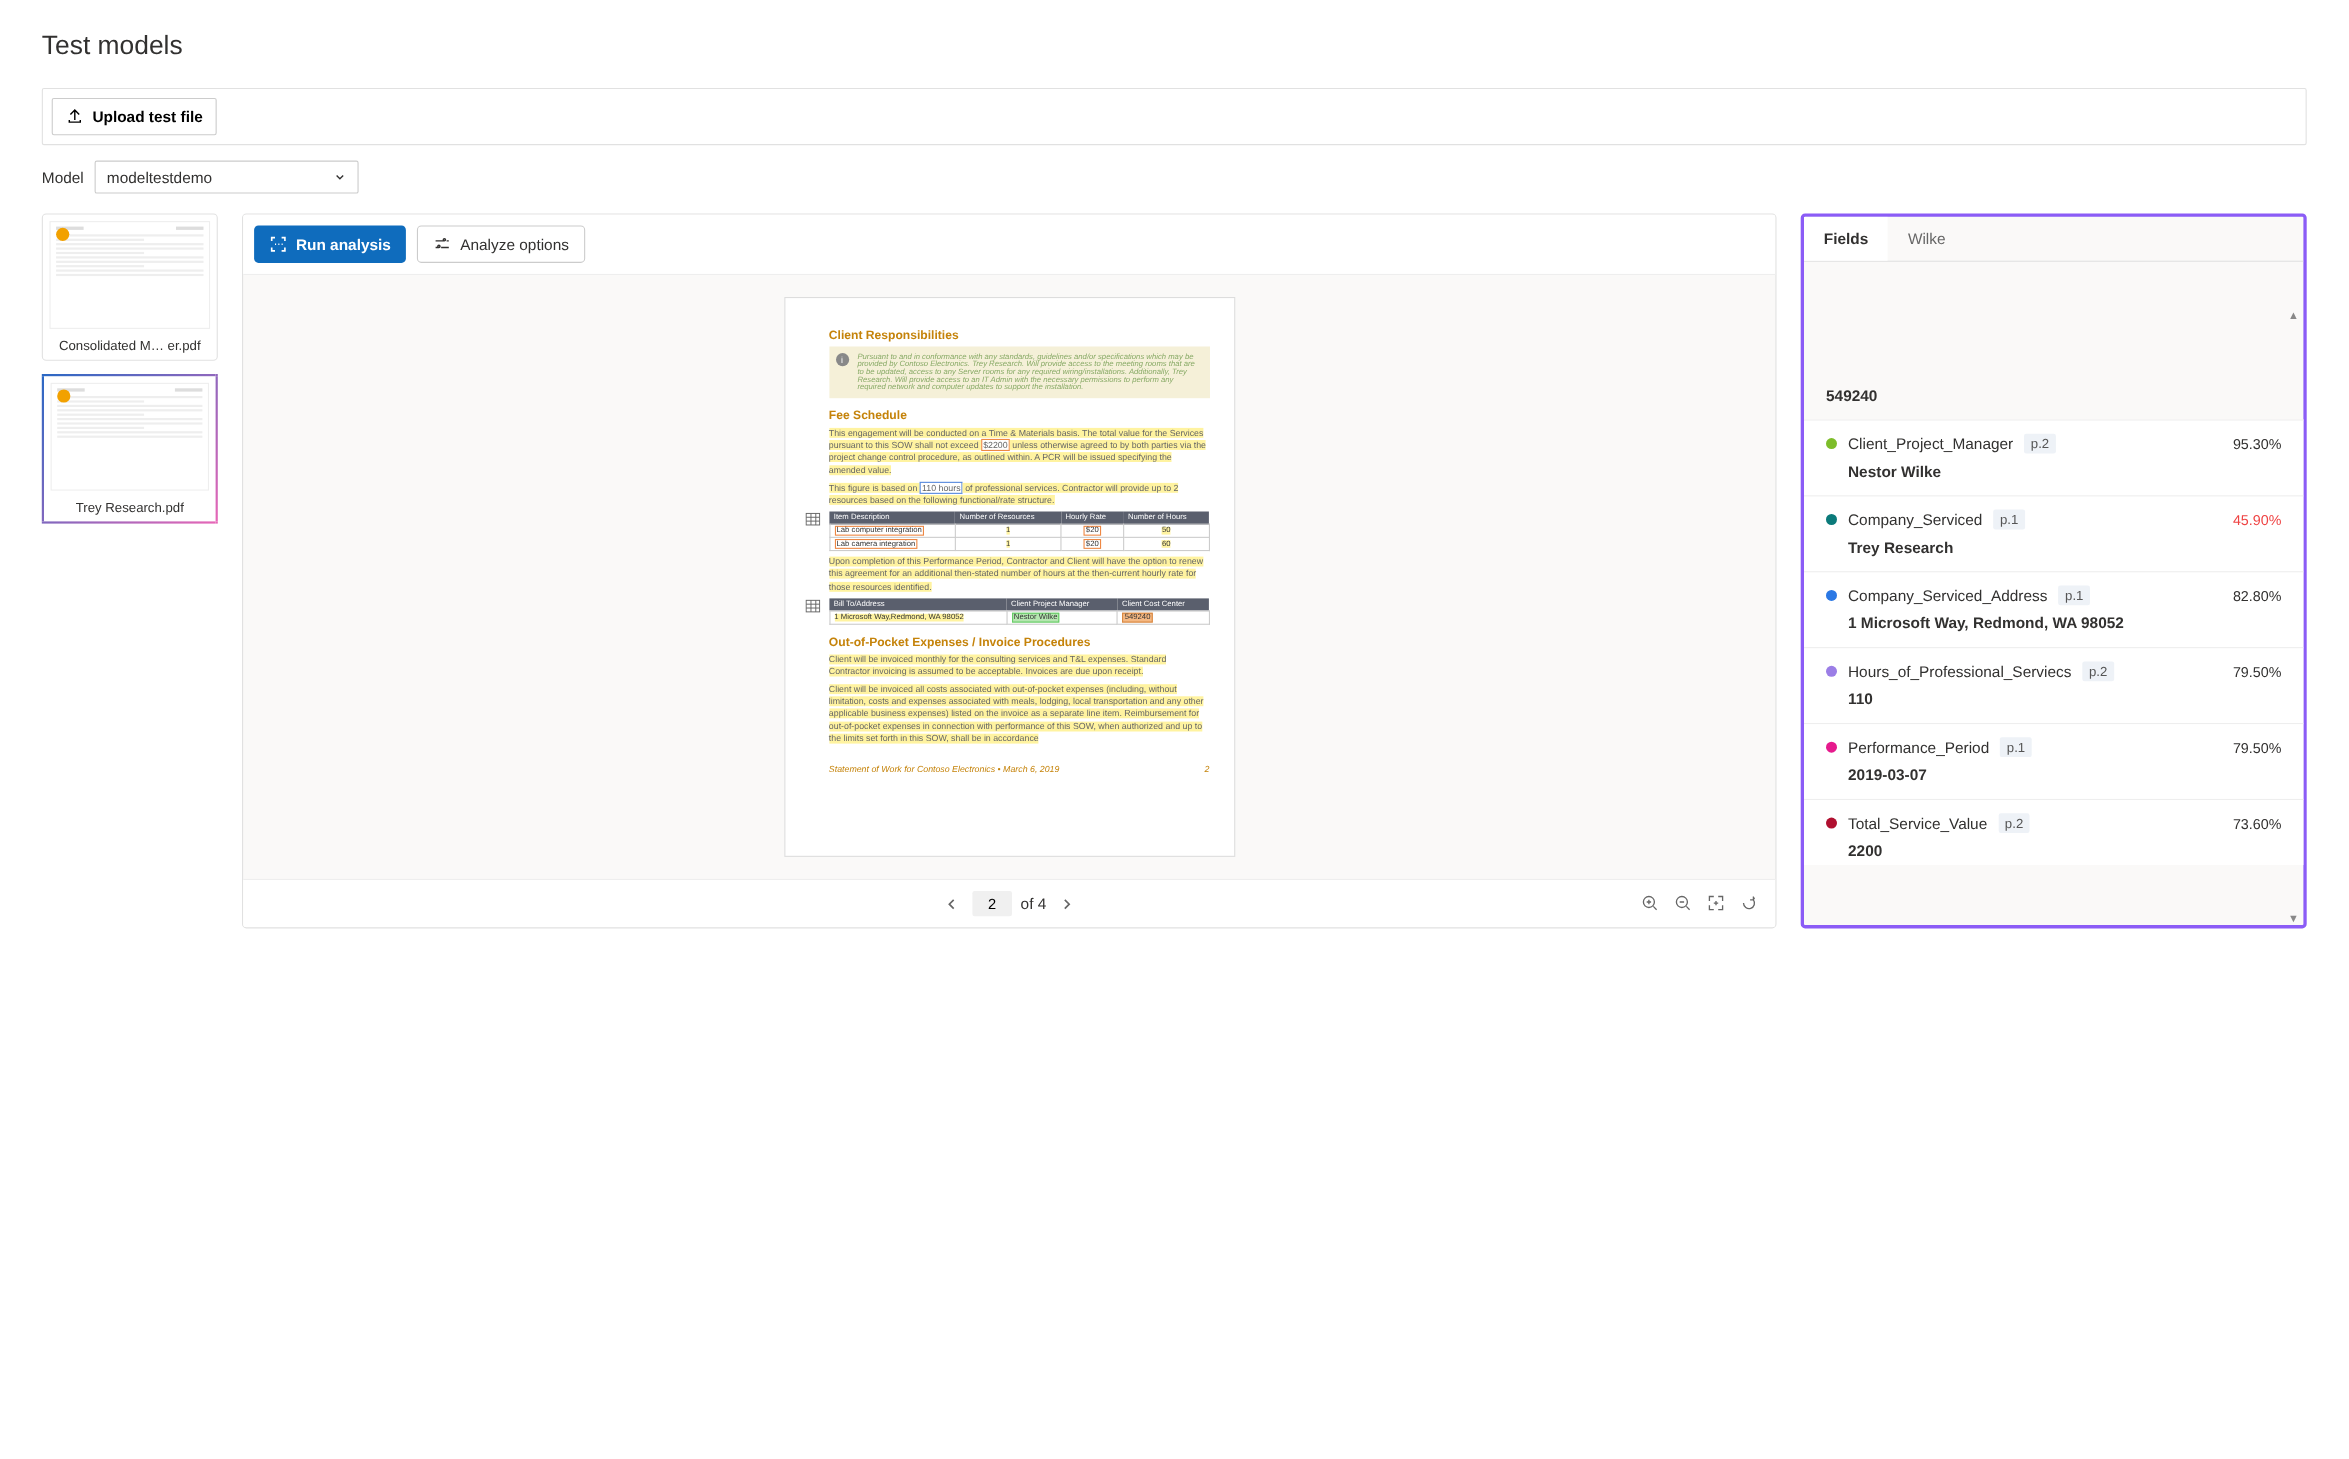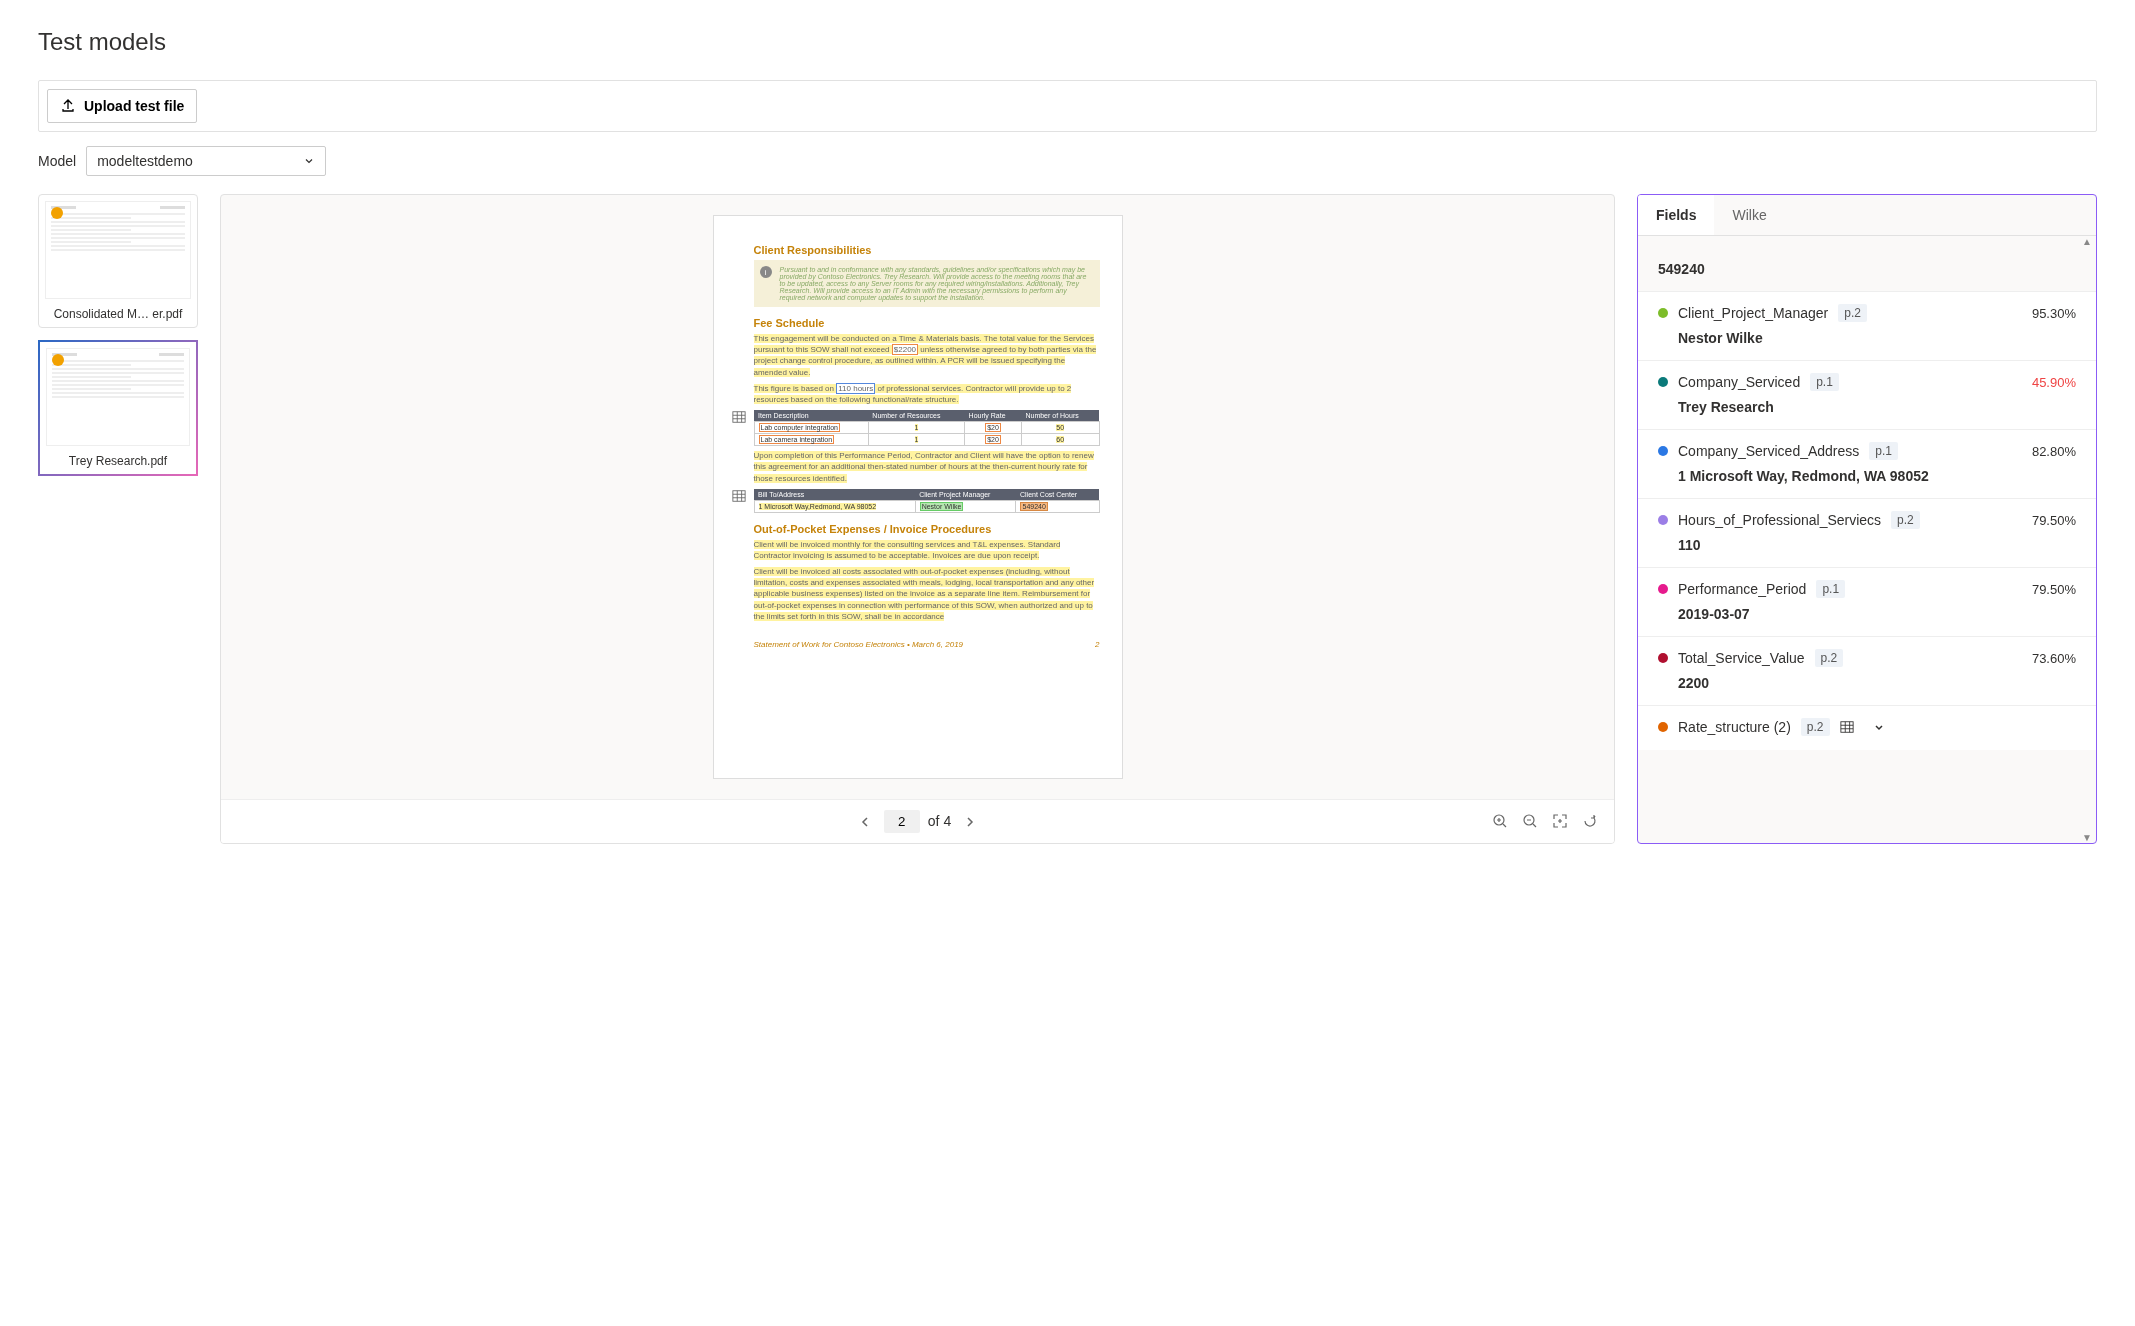--- a/index.html
+++ b/index.html
@@ -46,21 +46,21 @@
 .doc-table th { background:#5a5f6d; color:#fff; padding:2px 4px; font-weight:400; text-align:left; }
 .doc-table td { border:1px solid #ccc; padding:2px 4px; }
 .table-icon { position:absolute; left:-22px; width:14px; height:14px; color:#666; }
 .footer-row { display:flex; justify-content:space-between; color:#c5830a; font-size:8px; font-style:italic; margin-top:18px; }
 .viewer-footer { display:flex; align-items:center; justify-content:center; gap:8px; padding:10px; background:#fff; border-top:1px solid #eee; position:relative; }
 .viewer-footer .nav-btn { background:none; border:none; cursor:pointer; padding:4px; color:#666; }
 .viewer-footer .page-input { width:36px; text-align:center; border:none; background:#f0f0f0; padding:4px; border-radius:2px; }
 .viewer-footer .tools { position:absolute; right:14px; display:flex; gap:10px; }
 .viewer-footer .tools button { background:none; border:none; cursor:pointer; color:#666; padding:2px;}
 
-.panel { width: 460px; flex-shrink:0; border:1px solid #8b5cf6; border-radius:4px; background:#faf9f8; display:flex; flex-direction:column; overflow:hidden;}
+.panel { width: 460px; flex-shrink:0; border:3px solid #8b5cf6; border-radius:4px; background:#faf9f8; display:flex; flex-direction:column; overflow:hidden;gap:44px;}
 .tabs { display:flex; border-bottom:1px solid #e1e1e1; }
 .tab { padding:12px 18px; font-size:14px; cursor:pointer; color:#666; }
 .tab.active { background:#fff; font-weight:600; color:#323130; }
 .field-list { flex:1; overflow-y:scroll; }
 .field-top { padding:14px 20px; font-weight:600; }
 .field-item { border-top:1px solid #eee; padding:12px 20px 14px 20px; background:#fff; }
 .field-head { display:flex; align-items:center; gap:10px; margin-bottom:8px; }
 .dot { width:10px; height:10px; border-radius:50%; flex-shrink:0; }
 .field-name { font-size:14px; }
 .field-page { background:#eef2f7; padding:2px 6px; font-size:12px; border-radius:2px; color:#555;}
@@ -137,20 +137,34 @@
             <div class="line"></div>
             <div class="line sh"></div>
             <div class="line"></div>
             <div class="line"></div>
         </div>
         <div class="thumb-name">Trey Research.pdf</div>
       </div>
     </div>
 
     <div class="viewer">
+      <div class="viewer-toolbar">
+        <button class="btn-primary">
+          <svg width="16" height="16" viewBox="0 0 16 16" fill="none" stroke="currentColor" stroke-width="1.5">
+              <path d="M2 5V2h3M14 5V2h-3M2 11v3h3M14 11v3h-3M5 8h1M8 8h1M11 8h1"></path>
+            </svg>
+          <span>Run analysis</span>
+        </button>
+        <button class="btn-secondary">
+          <svg width="16" height="16" viewBox="0 0 16 16" fill="none" stroke="currentColor" stroke-width="1.3">
+              <path d="M2 5h8M12 5h2M10 5a1 1 0 100-2 1 1 0 000 2zM2 11h3M7 11h7M5 11a1 1 0 100-2 1 1 0 000 2z"></path>
+            </svg>
+          <span>Analyze options</span>
+        </button>
+      </div>
 
       <div class="doc-area">
         <div class="doc-page">
           <h3>Client Responsibilities</h3>
           <div class="info-note"><span>Pursuant to and in conformance with any standards, guidelines and/or specifications which may be provided by Contoso Electronics. Trey Research. Will provide access to the meeting rooms that are to be updated, access to any Server rooms for any required wiring/installations. Additionally, Trey Research. Will provide access to an IT Admin with the necessary permissions to perform any required network and computer updates to support the installation.</span></div>
           <h3>Fee Schedule</h3>
           <p><span class="hl">This engagement will be conducted on a Time &amp; Materials basis. The total value for the Services pursuant to this SOW shall not exceed </span><span class="hl-box-red">$2200</span><span class="hl"> unless otherwise agreed to by both parties via the project change control procedure, as outlined within. A PCR will be issued specifying the amended value.</span></p>
           <p><span class="hl">This figure is based on </span><span class="hl-box-blue">110 hours</span><span class="hl"> of professional services. Contractor will provide up to 2 resources based on the following functional/rate structure.</span></p>
           <div style="position:relative;">
             <svg class="table-icon" viewBox="0 0 16 16" fill="none" stroke="currentColor" stroke-width="1">

